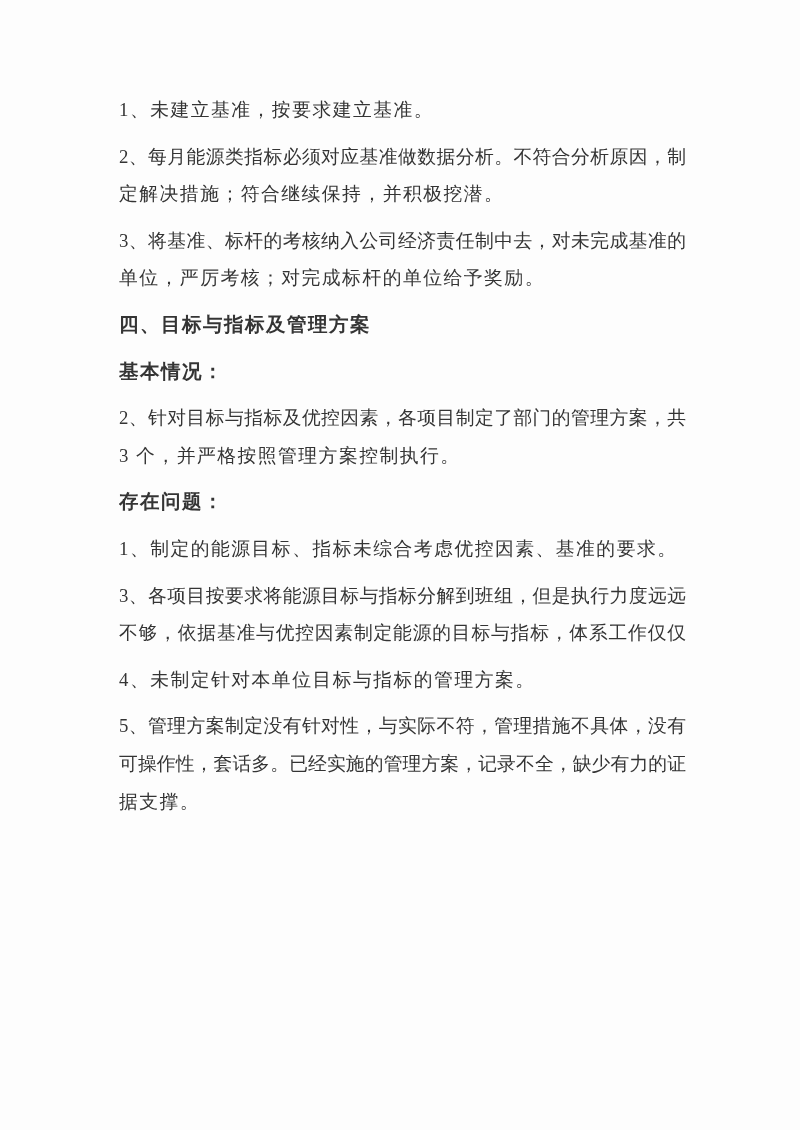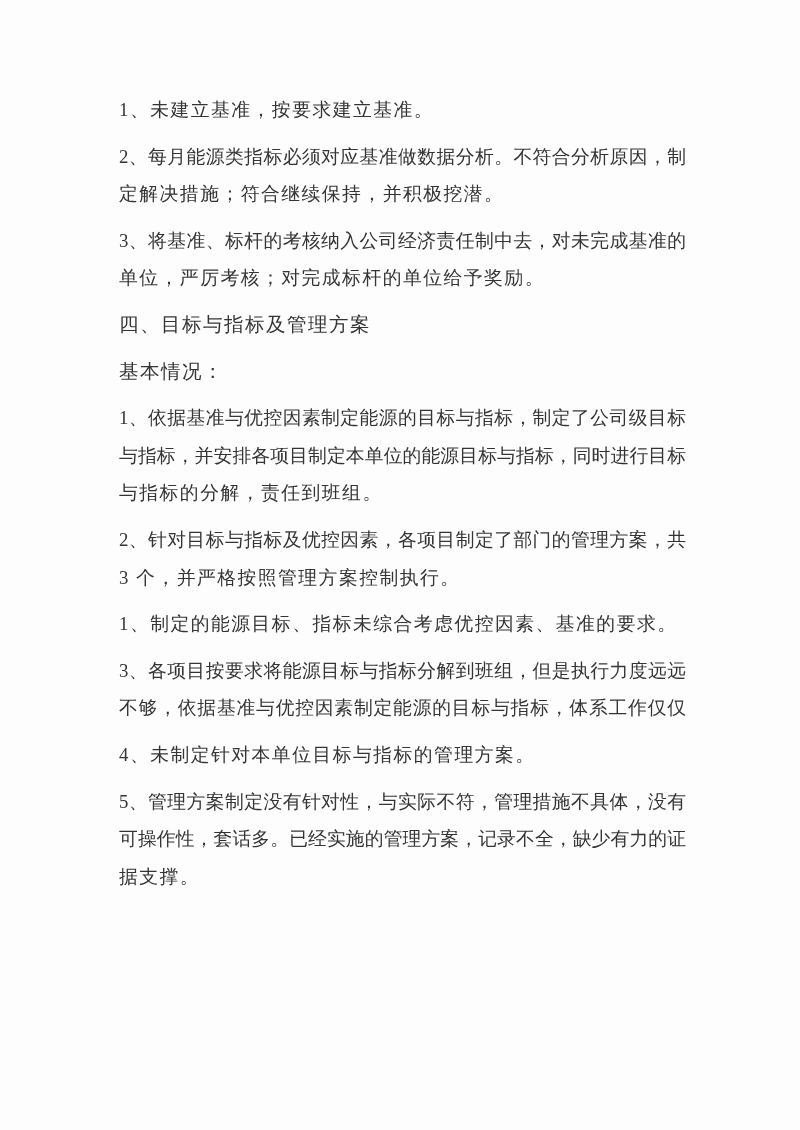--- a/index.html
+++ b/index.html
@@ -24,21 +24,21 @@
     box-sizing: border-box;
     width: 800px;
     height: 1130px;
     padding: 91px 114px 0 119px;
   }
   .block {
     margin: 0 0 9px 0;
   }
   .block.heading {
     margin-top: 5px;
-    font-weight: normal;
+    font-weight: bold;
   }
   .line {
     font-size: 18.8px;
     line-height: 37.6px;
     height: 37.6px;
     white-space: nowrap;
     overflow: hidden;
     text-align: justify;
     text-align-last: justify;
   }
@@ -67,27 +67,25 @@
         <div class="line">3、将基准、标杆的考核纳入公司经济责任制中去，对未完成基准的</div>
         <div class="line last">单位，严厉考核；对完成标杆的单位给予奖励。</div>
       </div>
       <div class="block heading">
         <div class="line last">四、目标与指标及管理方案</div>
       </div>
       <div class="block heading">
         <div class="line last">基本情况：</div>
       </div>
       <div class="block paragraph">
-        <div class="line">1、依据基准与优控因素制定能源的目标与指标，制定了公司级目标</div>
-        <div class="line">与指标，并安排各项目制定本单位的能源目标与指标，同时进行目标</div>
-        <div class="line last">与指标的分解，责任到班组。</div>
-      </div>
-      <div class="block paragraph">
         <div class="line">2、针对目标与指标及优控因素，各项目制定了部门的管理方案，共</div>
         <div class="line last">3 个，并严格按照管理方案控制执行。</div>
+      </div>
+      <div class="block heading">
+        <div class="line last">存在问题：</div>
       </div>
       <div class="block paragraph">
         <div class="line last">1、制定的能源目标、指标未综合考虑优控因素、基准的要求。</div>
       </div>
       <div class="block paragraph">
         <div class="line">3、各项目按要求将能源目标与指标分解到班组，但是执行力度远远</div>
         <div class="line">不够，依据基准与优控因素制定能源的目标与指标，体系工作仅仅</div>
       </div>
       <div class="block paragraph">
         <div class="line last">4、未制定针对本单位目标与指标的管理方案。</div>

